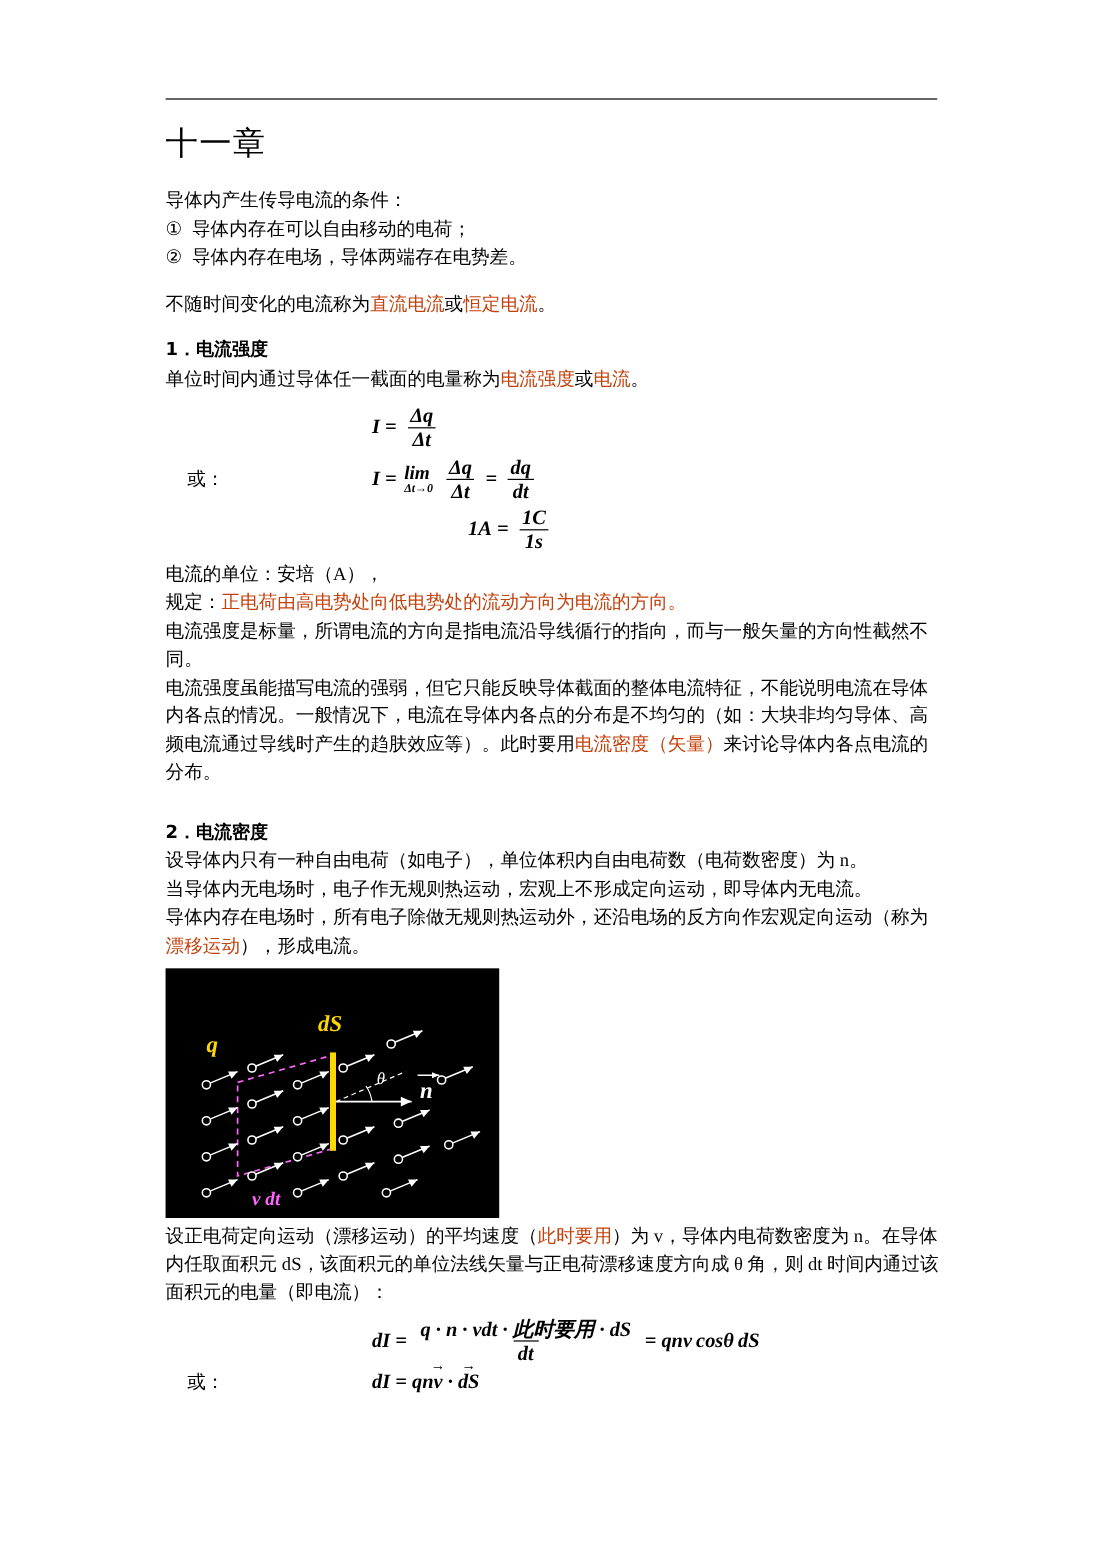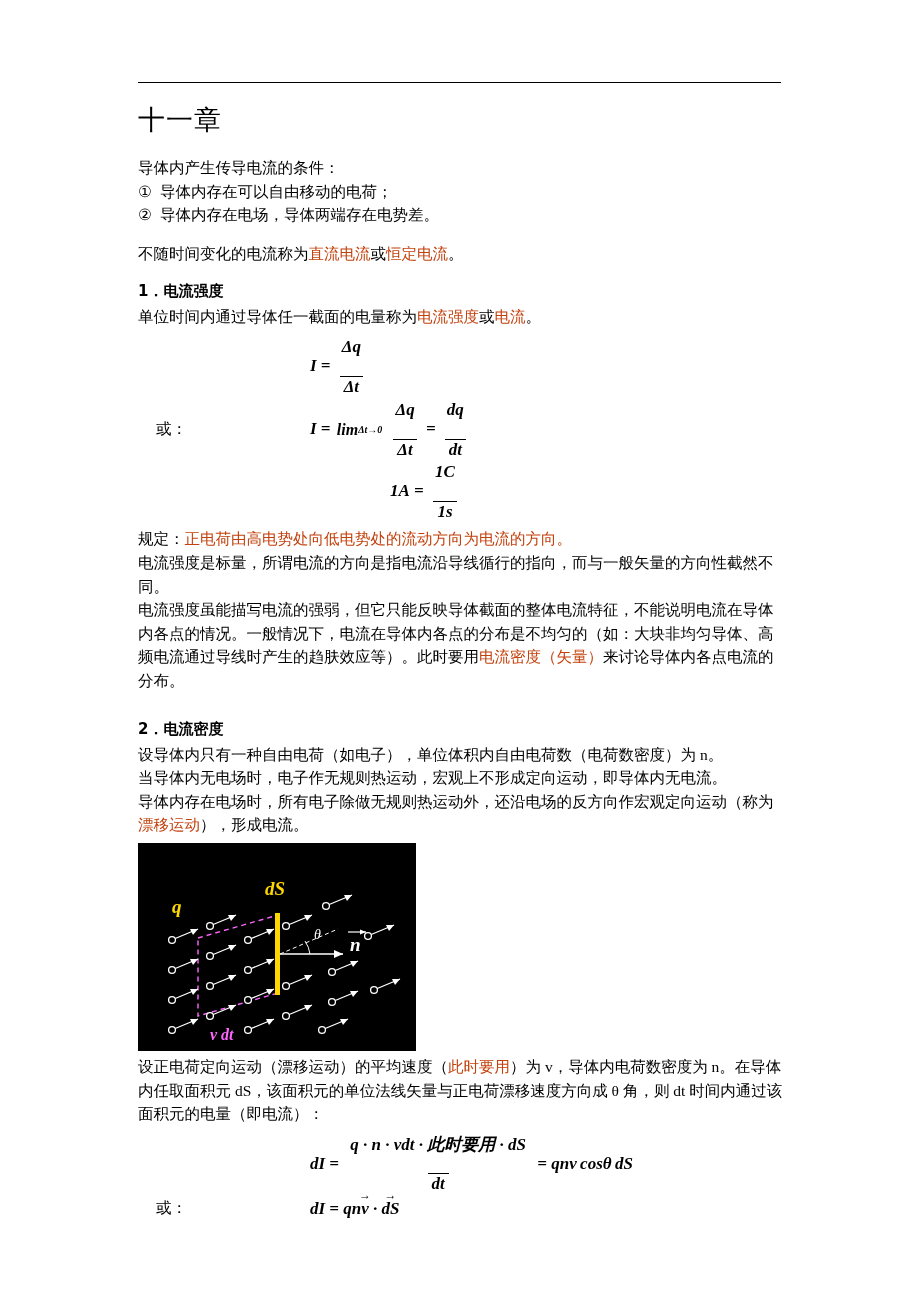--- a/index.html
+++ b/index.html
@@ -98,34 +98,34 @@
     font-weight: bold;
     font-size: 17px;
     white-space: nowrap;
   }
   .frac {
     display: inline-flex;
     flex-direction: column;
     align-items: center;
     vertical-align: middle;
     margin: 0 3px;
-    gap: 20px;
   }
   .frac .num {
     padding: 0 4px;
     line-height: 1.05;
   }
   .frac .den {
     padding: 0 4px;
     border-top: 1.2px solid #000;
     line-height: 1.15;
   }
   .lim {
     display: inline-flex;
-    align-items: center;
+    flex-direction: column;
+    align-items: flex-start;
     vertical-align: middle;
     margin: 0 2px;
   }
   .lim .limtop {
     font-size: 16px;
     font-style: italic;
     line-height: 1;
   }
   .lim .limsub {
     font-size: 10px;
@@ -232,20 +232,21 @@
         <div class="or-label"></div>
         <div class="math pad-left-190" title="1A = 1C/1s">
           1A&nbsp;=&nbsp;<span class="frac">
               <span class="num">1C</span>
               <span class="den">1s</span>
             </span>
         </div>
       </div>
     </div>
 
+    <p class="line">电流的单位：安培（A），</p>
 
     <p class="line"><span>规定：</span><span class="red">正电荷由高电势处向低电势处的流动方向为电流的方向。</span></p>
 
     <p class="line">电流强度是标量，所谓电流的方向是指电流沿导线循行的指向，而与一般矢量的方向性截然不同。</p>
 
     <p class="line"><span>电流强度虽能描写电流的强弱，但它只能反映导体截面的整体电流特征，不能说明电流在导体内各点的情况。一般情况下，电流在导体内各点的分布是不均匀的（如：大块非均匀导体、高频电流通过导线时产生的趋肤效应等）。此时要用</span><span class="red">电流密度（矢量）</span><span>来讨论导体内各点电流的分布。</span></p>
 
     <div class="sec-gap"></div>
 
     <p class="sec-head">2．电流密度</p>

